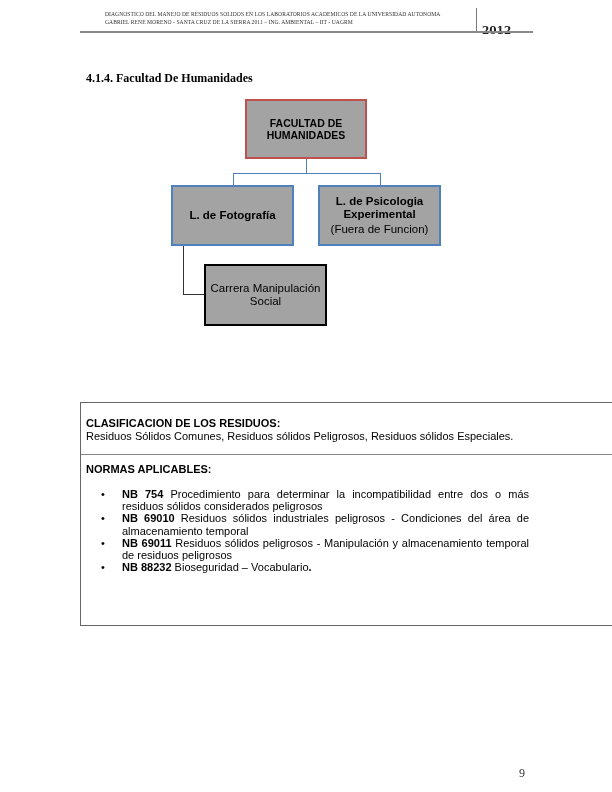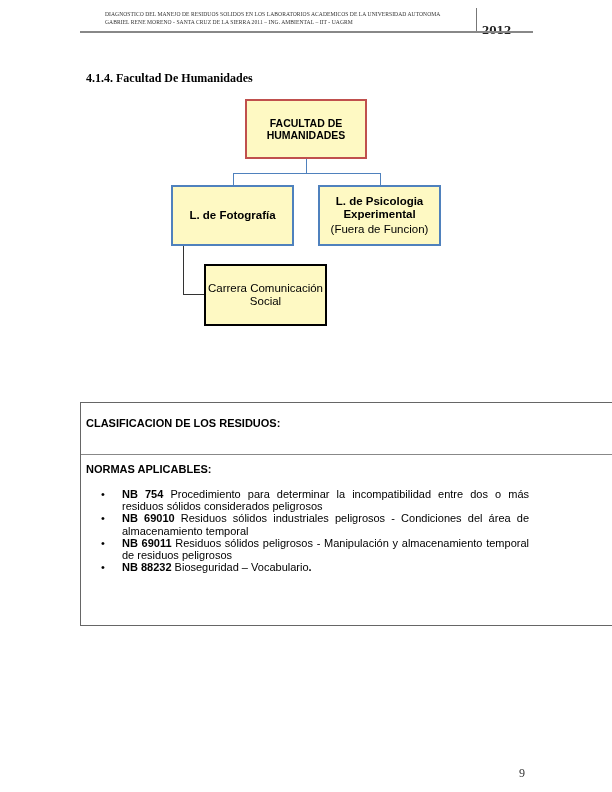--- a/index.html
+++ b/index.html
@@ -22,21 +22,21 @@
     .header-rule {
       position: absolute; left: 80px; top: 31px; width: 453px; height: 2px; background: #888;
     }
     .section-heading {
       position: absolute; left: 86px; top: 71px;
       font-family: "Liberation Serif", serif; font-weight: bold; font-size: 12px;
     }
     .box {
       position: absolute; box-sizing: border-box; display: flex; flex-direction: column;
       align-items: center; justify-content: center; text-align: center;
-      background: #fef9c3;
+      background: #a3a3a3;
     }
     .box-root {
       left: 245px; top: 99px; width: 122px; height: 60px;
       border: 2px solid #c0504d;
       font-weight: bold; font-size: 10.5px; line-height: 12px;
     }
     .box-child {
       top: 185px; width: 123px; height: 61px; border: 2px solid #4f81bd;
       font-size: 11.5px; line-height: 13px;
     }
@@ -108,26 +108,27 @@
   </div>
   <div class="box box-child box-right">
     <span class="b" style="max-width:105px;">L. de Psicologia Experimental</span>
     <span class="n">(Fuera de Funcion)</span>
   </div>
 
   <div class="line-dark" style="left:183px; top:246px; width:1px; height:49px;"></div>
   <div class="line-dark" style="left:183px; top:294px; width:21px; height:1px;"></div>
 
   <div class="box box-grand">
-    <span style="max-width:125px;">Carrera Comunicación Social</span>
+    <span style="max-width:125px;">Carrera Manipulación Social</span>
   </div>
 </div>
 
 <div class="table">
   <div class="class-title">CLASIFICACION DE LOS RESIDUOS:</div>
+  <div class="class-body">Residuos Sólidos Comunes, Residuos sólidos Peligrosos, Residuos sólidos Especiales.</div>
   <div class="table-divider"></div>
   <div class="normas-title">NORMAS APLICABLES:</div>
   <ul class="normas-list">
     <li><span class="code">NB 754</span><span> Procedimiento para determinar la incompatibilidad entre dos o más residuos sólidos considerados peligrosos</span></li>
     <li><span class="code">NB 69010</span><span> Residuos sólidos industriales peligrosos - Condiciones del área de almacenamiento temporal</span></li>
     <li><span class="code">NB 69011</span><span> Residuos sólidos peligrosos - Manipulación y almacenamiento temporal de residuos peligrosos</span></li>
     <li><span class="code">NB 88232</span><span> Bioseguridad – Vocabulario</span><span class="code">.</span></li>
   </ul>
 </div>
 

